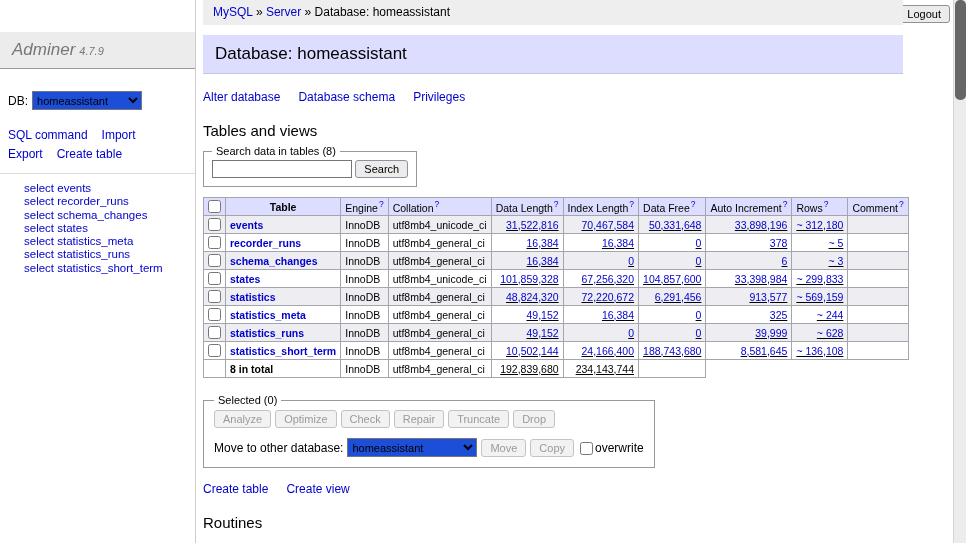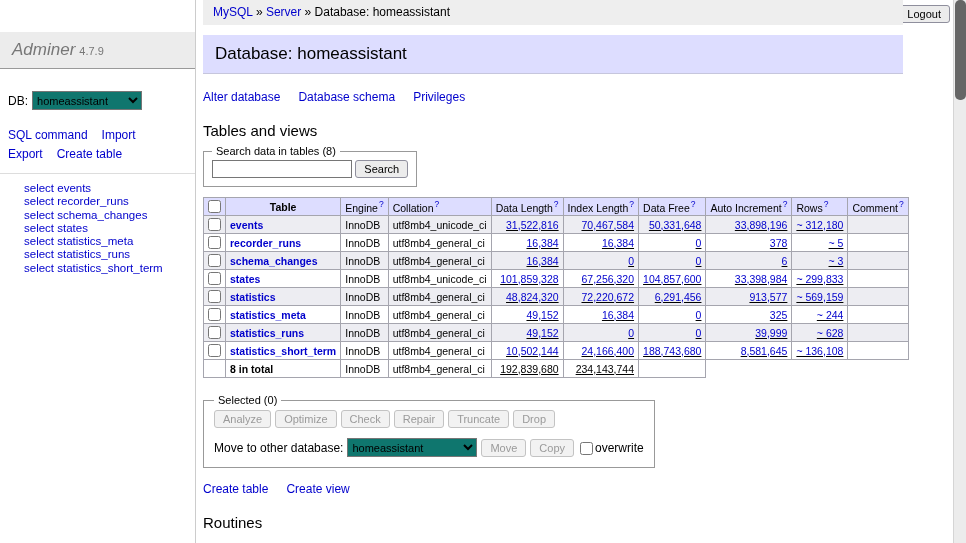--- a/index.html
+++ b/index.html
@@ -19,36 +19,36 @@
   .lang-row select { width:112px; font-size:11px; }
   .logout { position:absolute; top:5px; right:16px; }
 
   button {
     font-family:"Liberation Sans",sans-serif; font-size:11px;
     padding:2px 8px; background:#ececec; border:1px solid #8f8f9d; border-radius:3px; color:#000;
   }
   button:disabled { color:#9a9a9a; border-color:#c3c3c3; background:#f2f2f2; }
   select {
     font-family:"Liberation Sans",sans-serif; font-size:11px;
-    border:1px solid #767676; background:#0f766e; height:19px;
+    border:1px solid #767676; background:#1d4ed8; height:19px;
   }
   input[type=text] {
     font-family:"Liberation Sans",sans-serif; font-size:11px;
     border:1px solid #767676; padding:1px 3px; height:18px;
   }
   input[type=checkbox] { margin:0 2px; vertical-align:middle; }
 
   
   .sidebar { position:absolute; left:0; top:0; width:196px; height:100%; border-right:1px solid #ccc; background:#fff; padding-top:28px; }
   .sidebar h1 {
     margin:4px 0 0; padding:8px 12px; background:#ececec; border-bottom:1px solid #999;
     font-size:17px; font-weight:normal;
   }
   .app-name { color:#777; font-style:italic;margin-top:29px; }
-  .app-version { color:#777; font-size:11px; margin-left:4px; }
+  .app-version { color:#777; font-size:11px; margin-left:4px;font-style:italic; }
   .db-row { margin:22px 8px 0; white-space:nowrap; }
   .db-row select { width:110px; margin-left:4px; }
   .sidebar-actions { margin:16px 0 0; padding:0 8px 10px; border-bottom:1px solid #ddd; line-height:1.55; }
   .sidebar-actions a { margin-right:14px;text-align:center; }
   .table-links { list-style:none; margin:8px 0 0; padding:0 24px; font-size:11.5px; line-height:1.15; }
 
   
   .main { position:absolute; left:203px; top:0; width:700px; height:100%; }
   .breadcrumb { background:#eee; padding:5px 10px; font-size:12px; height:25px; white-space:nowrap; }
   .breadcrumb .sep { color:#000; }

